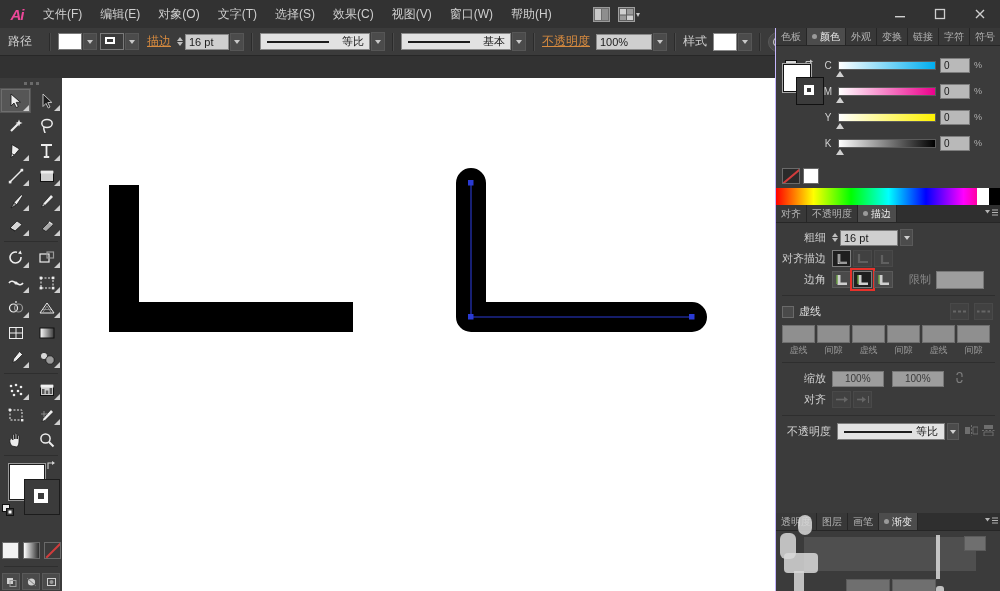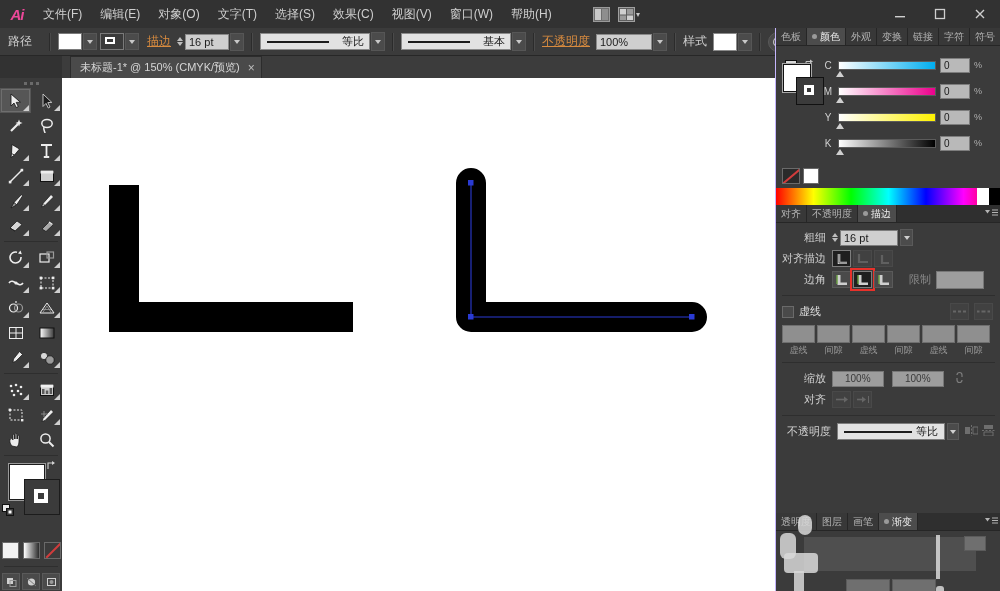--- a/index.html
+++ b/index.html
@@ -271,26 +271,20 @@
           <rect x="2.5" y="3" width="8" height="2.5" fill="#b0b0b0"></rect>
           <rect x="2.5" y="7" width="5" height="2.5" fill="#b0b0b0"></rect>
           <path d="M13.5 5 L17 5 L15.25 8.5 Z" fill="#b0b0b0"></path>
         </svg>
     </div>
 
     <div class="cb-sep"></div>
     <div class="cb-label orange ul">变换</div>
   </div>
 
-  <div class="tabbar">
-    <div class="doctab">
-      <span>未标题-1* @ 150% (CMYK/预览)</span>
-      <span class="x">×</span>
-    </div>
-  </div>
 
   <div class="toolbar">
     <div class="tb-grip">
         <span></span>
         <span></span>
         <span></span>
       </div>
 
     <div class="tgrid">
       <div class="tcell sel">

